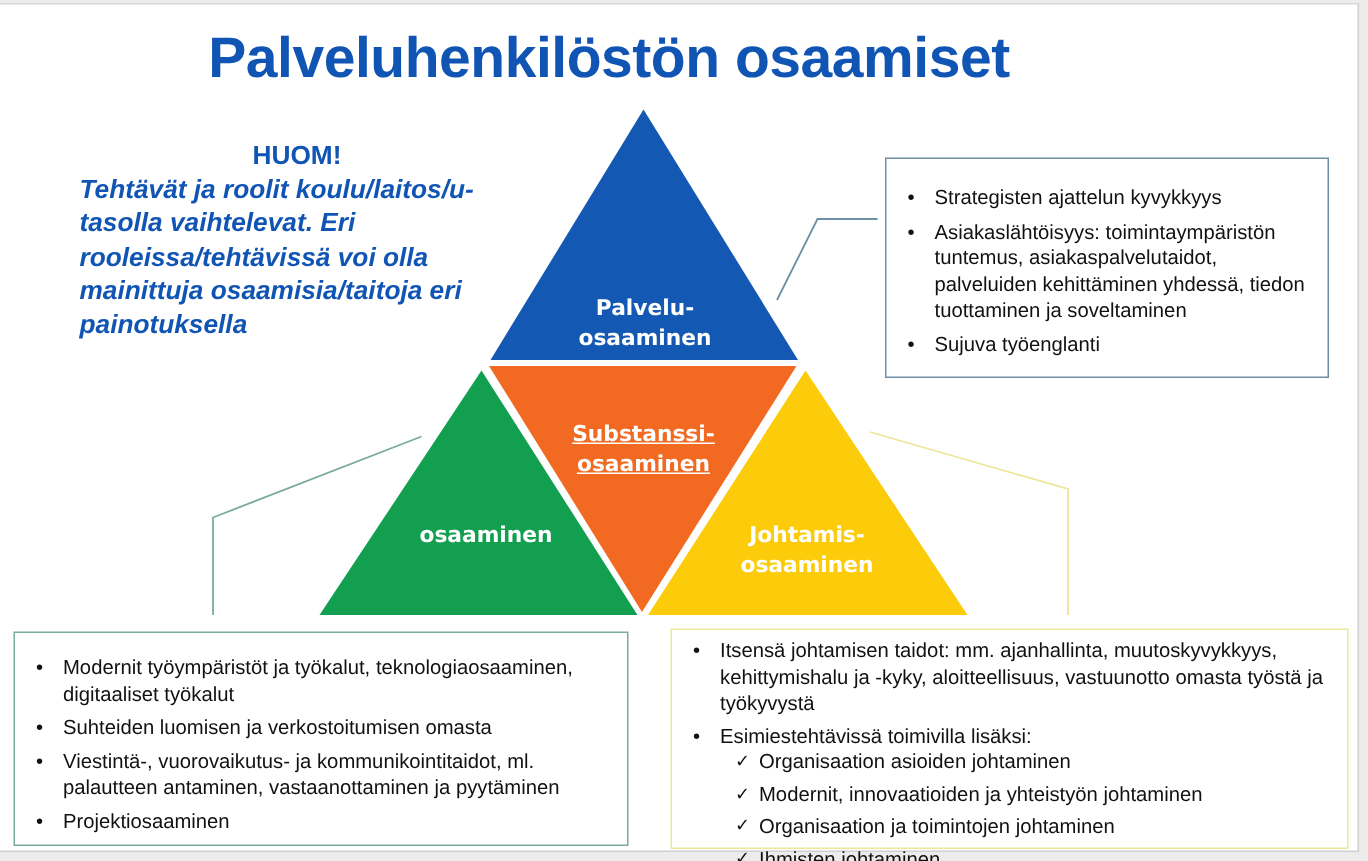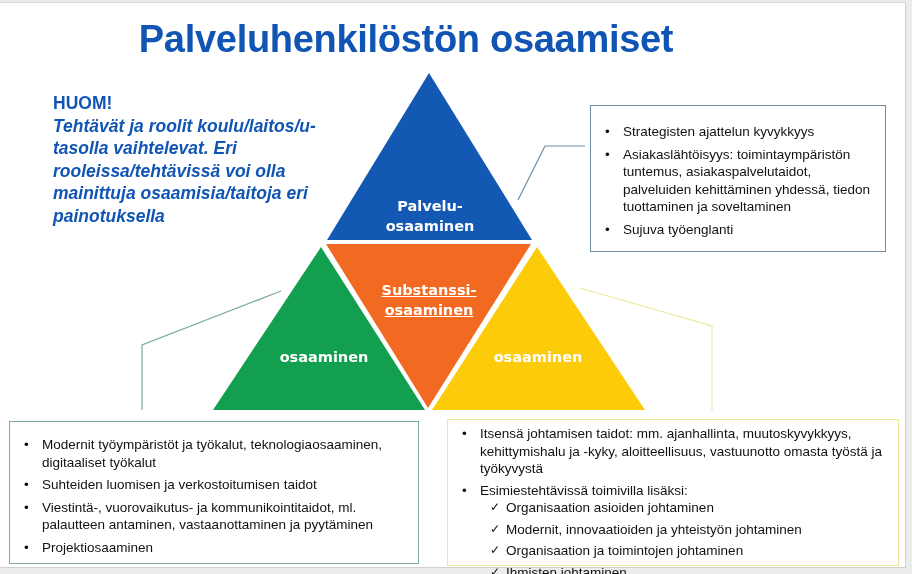--- a/index.html
+++ b/index.html
@@ -20,21 +20,21 @@
     .title {
       position: absolute; left: 0; width: 812px; top: 18px;
       text-align: center; font-weight: bold; font-size: 38px;
       color: #1155b4; letter-spacing: -0.3px;
       font-family: "Liberation Sans", sans-serif;
     }
     .note {
       position: absolute; left: 53px; top: 92px; width: 290px;
       color: #1155b4; font-weight: bold; font-size: 17.5px; line-height: 22.5px;
     }
-    .note .head { font-style: normal; display: block; }
+    .note .head { font-style: normal; display: block; text-align: center; }
     .note .body { font-style: italic; display: block; }
     svg.diagram { position: absolute; left: 0; top: 0; }
     .tri-label {
       position: absolute; color: #ffffff; font-weight: bold;
       font-family: "DejaVu Sans", sans-serif; font-size: 14.5px;
       line-height: 20px; text-align: center; width: 160px;
     }
     .box {
       position: absolute; background: #ffffff; box-sizing: border-box;
       font-size: 13.5px; line-height: 17.5px; color: #111;
@@ -88,35 +88,36 @@
   <div>osaaminen</div>
 </div>
 <div class="tri-label" style="left:349px; top:280px;text-decoration:underline;">
   <div>Substanssi-</div>
   <div>osaaminen</div>
 </div>
 <div class="tri-label" style="left:244px; top:347px;">
   <div>osaaminen</div>
 </div>
 <div class="tri-label" style="left:458px; top:347px;">
+  <div>Johtamis-</div>
   <div>osaaminen</div>
 </div>
 
 <div class="box" id="box-palvelu">
   <ul>
     <li><span class="bullet">•</span><span>Strategisten ajattelun kyvykkyys</span></li>
     <li><span class="bullet">•</span><span>Asiakaslähtöisyys: toimintaympäristön tuntemus, asiakaspalvelutaidot, palveluiden kehittäminen yhdessä, tiedon tuottaminen ja soveltaminen</span></li>
     <li><span class="bullet">•</span><span>Sujuva työenglanti</span></li>
   </ul>
 </div>
 
 <div class="box" id="box-tyoelama">
   <ul>
     <li><span class="bullet">•</span><span>Modernit työympäristöt ja työkalut, teknologiaosaaminen, digitaaliset työkalut</span></li>
-    <li><span class="bullet">•</span><span>Suhteiden luomisen ja verkostoitumisen taidot</span></li>
+    <li><span class="bullet">•</span><span>Suhteiden luomisen ja verkostoitumisen omasta</span></li>
     <li><span class="bullet">•</span><span>Viestintä-, vuorovaikutus- ja kommunikointitaidot, ml. palautteen antaminen, vastaanottaminen ja pyytäminen</span></li>
     <li><span class="bullet">•</span><span>Projektiosaaminen</span></li>
   </ul>
 </div>
 
 <div class="box" id="box-johtamis">
   <ul>
     <li><span class="bullet">•</span><span>Itsensä johtamisen taidot: mm. ajanhallinta, muutoskyvykkyys, kehittymishalu ja -kyky, aloitteellisuus, vastuunotto omasta työstä ja työkyvystä</span></li>
     <li><span class="bullet">•</span><span>Esimiestehtävissä toimivilla lisäksi:</span>
       <ul class="sub">

